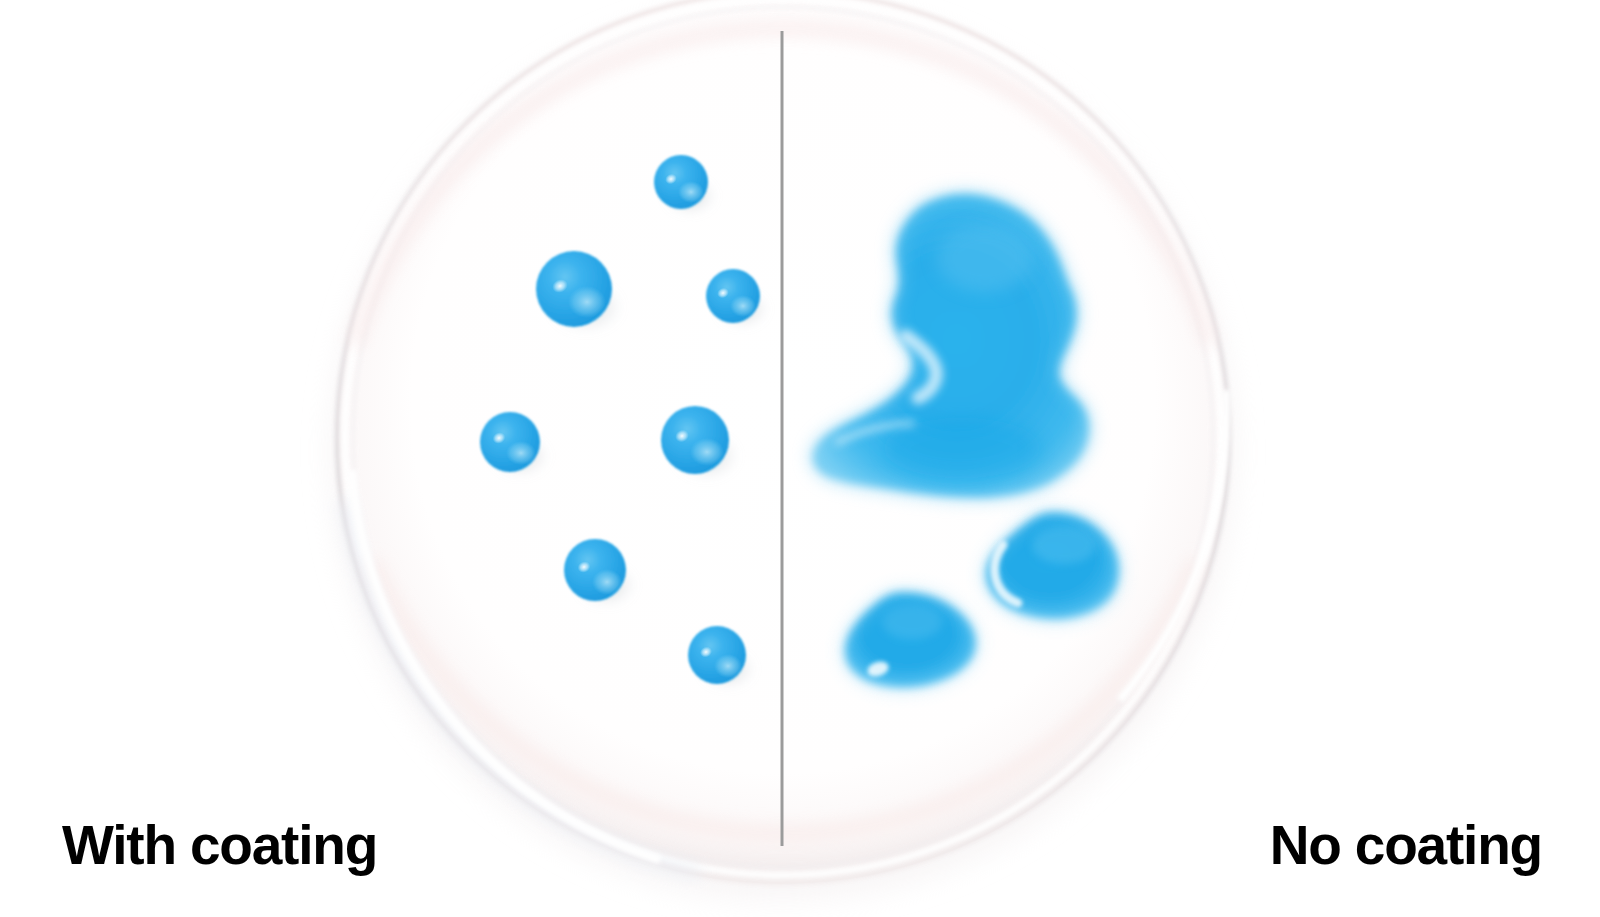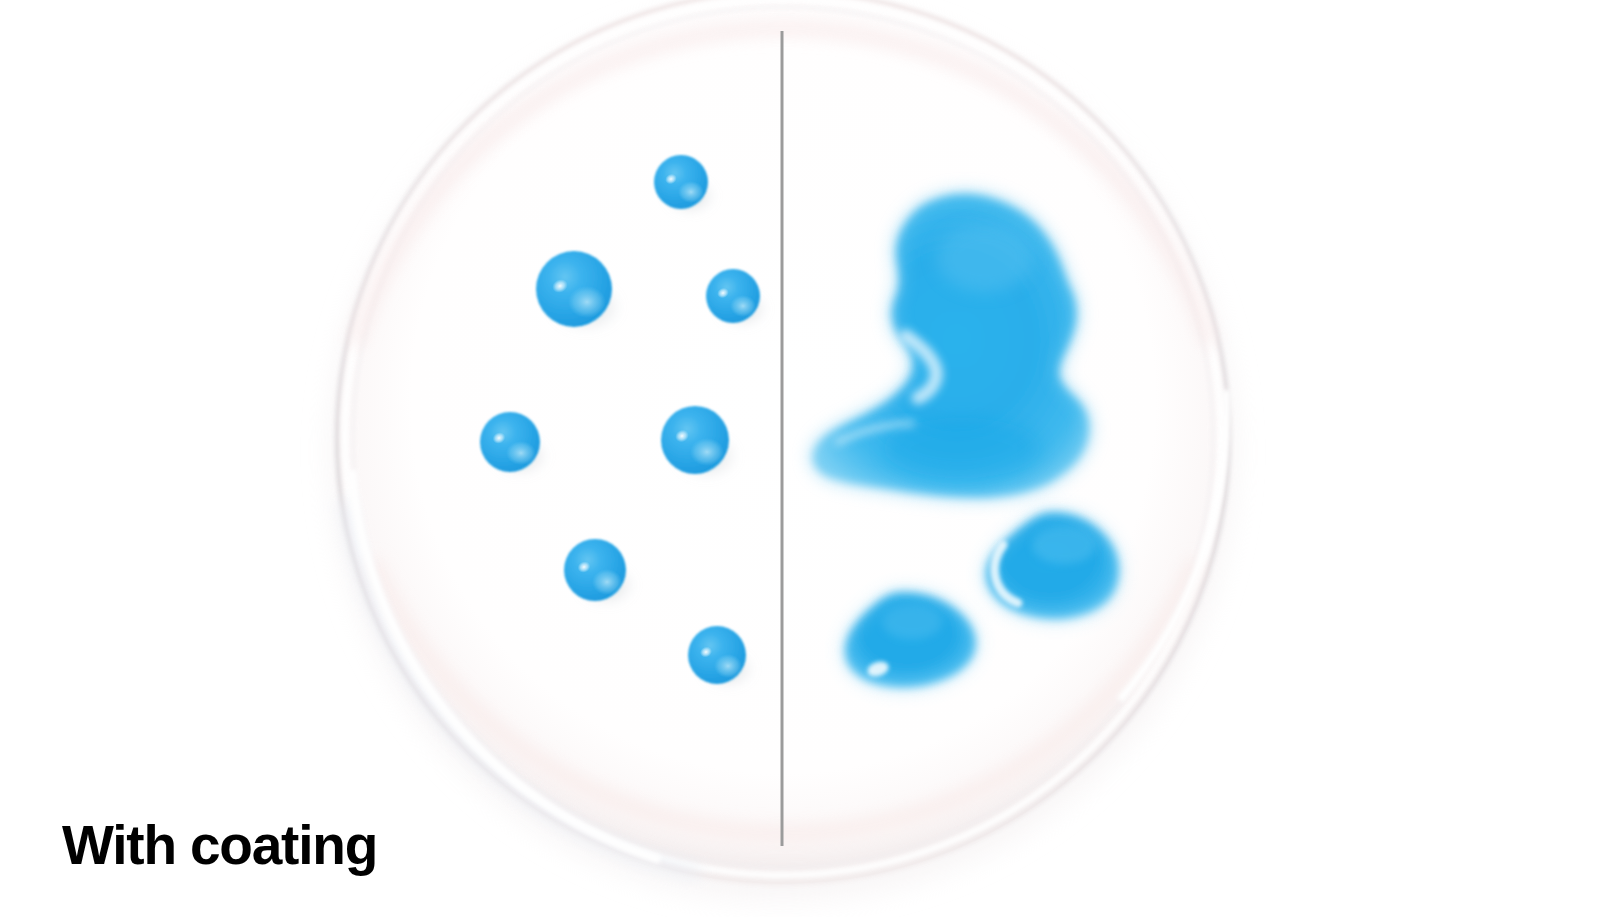--- a/index.html
+++ b/index.html
@@ -308,13 +308,14 @@
         <ellipse cx="878" cy="669" rx="11" ry="7" fill="#f2fbfe" opacity="0.9" transform="rotate(-18 878 669)" filter="url(#blurSm)"></ellipse>
         <ellipse cx="912" cy="622" rx="30" ry="17" fill="#55c0f0" opacity="0.42" filter="url(#blurMd)"></ellipse>
       </g>
     </g>
 
     <line x1="782" y1="31" x2="782" y2="846" stroke="#9b9b9b" stroke-width="3"></line>
   </svg>
 
   <div class="caption" id="caption-left">With coating</div>
 
+  <div class="caption" id="caption-right">No coating</div>
 </div>
 
 </body></html>

